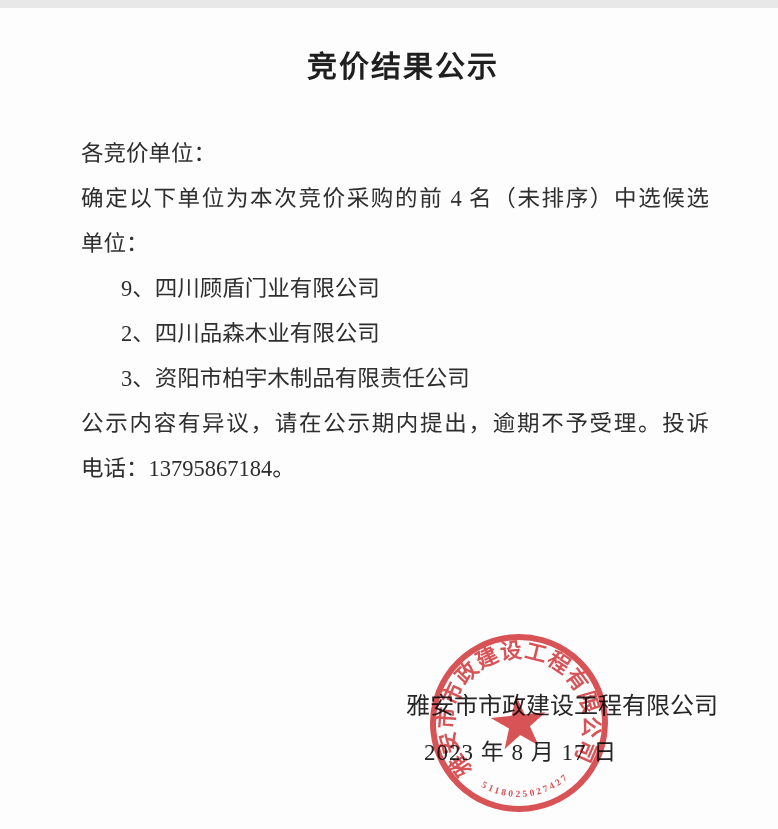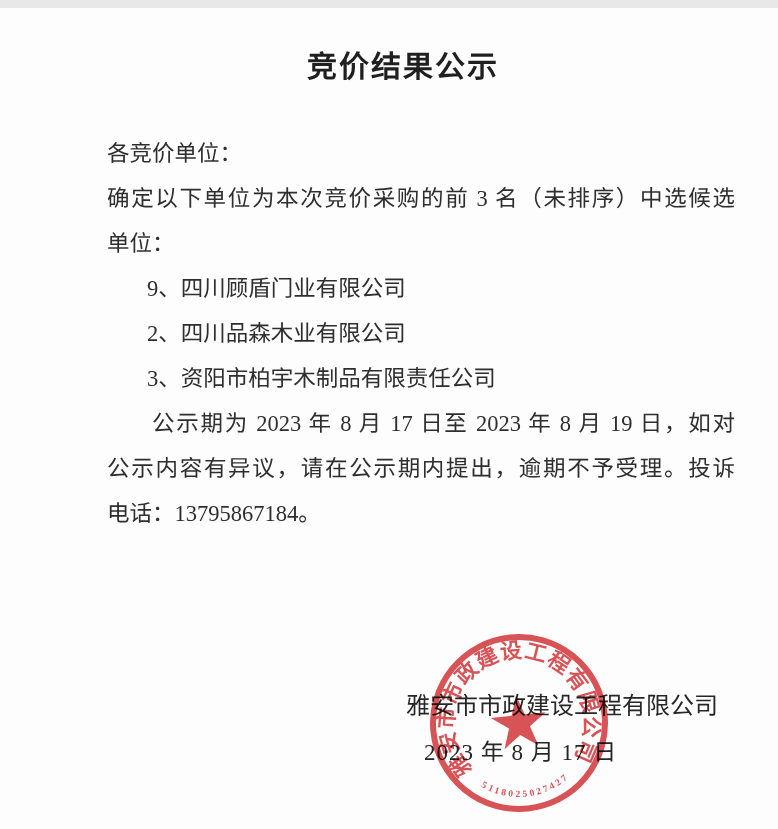--- a/index.html
+++ b/index.html
@@ -19,21 +19,21 @@
     text-align:center;
     transform:translateX(14px);
     font-family:"Liberation Sans","DejaVu Sans",sans-serif;
     font-weight:700;
     font-size:30px;
     letter-spacing:2px;
     color:#1f1f1f;
   }
   .body-text{
     position:absolute;
-    left:107px;top:123px;width:628px;
+    left:81px;top:123px;width:628px;
     font-size:22.5px;
   }
   .line{
     height:45px;
     line-height:45px;
     white-space:nowrap;
   }
   .line.justify{
     white-space:normal;
     text-align:justify;
@@ -77,26 +77,25 @@
 </style>
 </head>
 <body>
 
 <div class="page">
 
   <div class="doc-title">竞价结果公示</div>
 
   <div class="body-text">
     <div class="line">各竞价单位：</div>
-    <div class="line justify">确定以下单位为本次竞价采购的前 3 名（未排序）中选候选</div>
+    <div class="line justify">确定以下单位为本次竞价采购的前 4 名（未排序）中选候选</div>
     <div class="line">单位：</div>
     <div class="line list">9、四川顾盾门业有限公司</div>
     <div class="line list">2、四川品森木业有限公司</div>
     <div class="line list">3、资阳市柏宇木制品有限责任公司</div>
-    <div class="line indent justify">公示期为 2023 年 8 月 17 日至 2023 年 8 月 19 日，如对</div>
     <div class="line justify">公示内容有异议，请在公示期内提出，逾期不予受理。投诉</div>
     <div class="line">电话：13795867184。</div>
   </div>
 
   <div class="signature-company">雅安市市政建设工程有限公司</div>
   <div class="signature-date">2023 年 8 月 17 日</div>
 
   <svg class="seal" viewBox="0 0 190 190" xmlns="http://www.w3.org/2000/svg">
     <defs>
       <path id="seal-arc-top" d="M 49 141 A 65 65 0 1 1 141 141" fill="none"></path>

